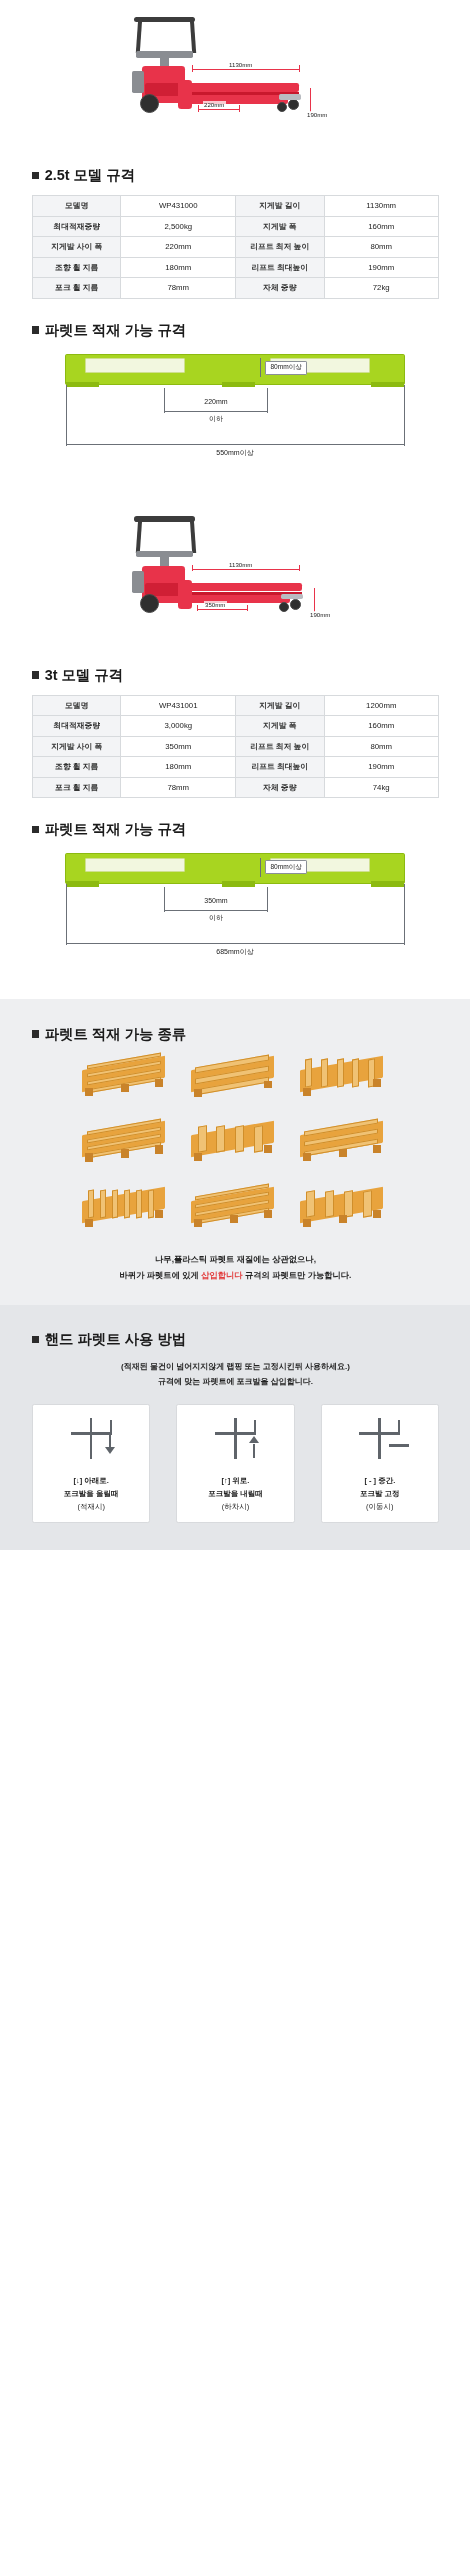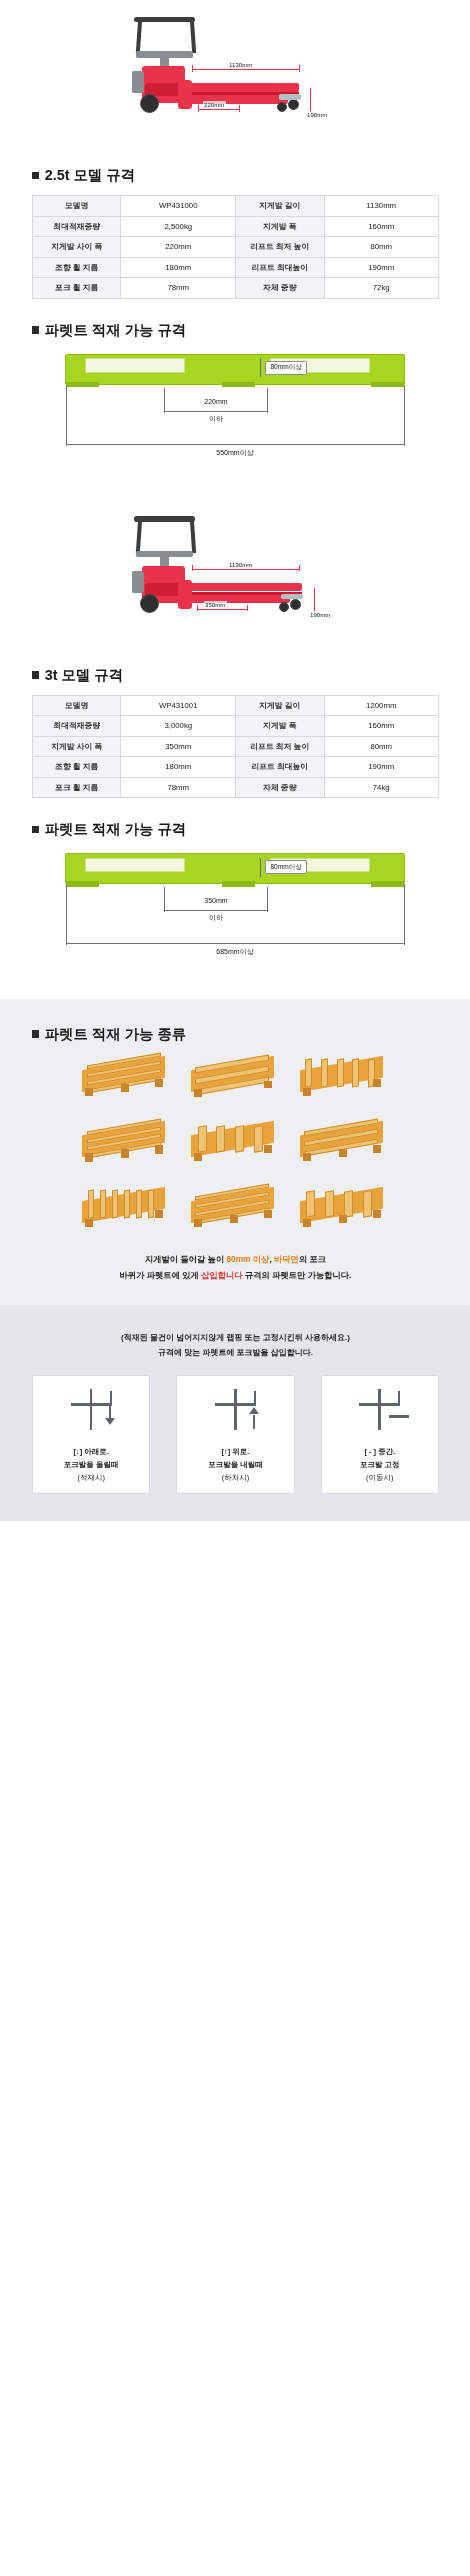--- a/index.html
+++ b/index.html
@@ -599,30 +599,32 @@
           <div class="slat" style="left:44px; top:5.5px; width:8.9px; height:25.5px; transform:skewY(-10deg);"></div>
           <div class="slat" style="left:63px; top:5.5px; width:8.9px; height:25.5px; transform:skewY(-10deg);"></div>
           <div class="side" style="left:3.3px; top:33px; width:7.8px; height:7.8px;"></div>
           <div class="side" style="left:39px; top:29px; width:7.8px; height:7.8px;"></div>
           <div class="side" style="left:73px; top:24.4px; width:7.8px; height:7.8px;"></div>
         </div>
       </div>
     </div>
 
     <div class="note">
-      <div>
-        <span>지게발이 들어갈 높이 </span><span class="hl-orange">80mm 이상</span><span>, </span><span class="hl-orange">바닥면</span><span>의 포크</span>
-      </div>
+      <div>나무,플라스틱 파렛트 재질에는 상관없으나,</div>
       <div>
         <span>바퀴가 파렛트에 있게 </span><span class="hl-red">삽입합니다</span><span> 규격의 파렛트만 가능합니다.</span>
       </div>
     </div>
   </div>
 
   <div class="block" style="background:#e4e6e9; padding-top:24.4px;">
+    <h2 class="sec-head">
+      <span class="bullet"></span>
+      <span>핸드 파렛트 사용 방법</span>
+    </h2>
 
     <div class="usage-text">
       <div>(적재된 물건이 넘어지지않게 랩핑 또는 고정시킨뒤 사용하세요.)</div>
       <div>규격에 맞는 파렛트에 포크발을 삽입합니다.</div>
     </div>
 
     <div class="usage-cards">
 
       <div class="usage-card">
         <div class="lever-art">

